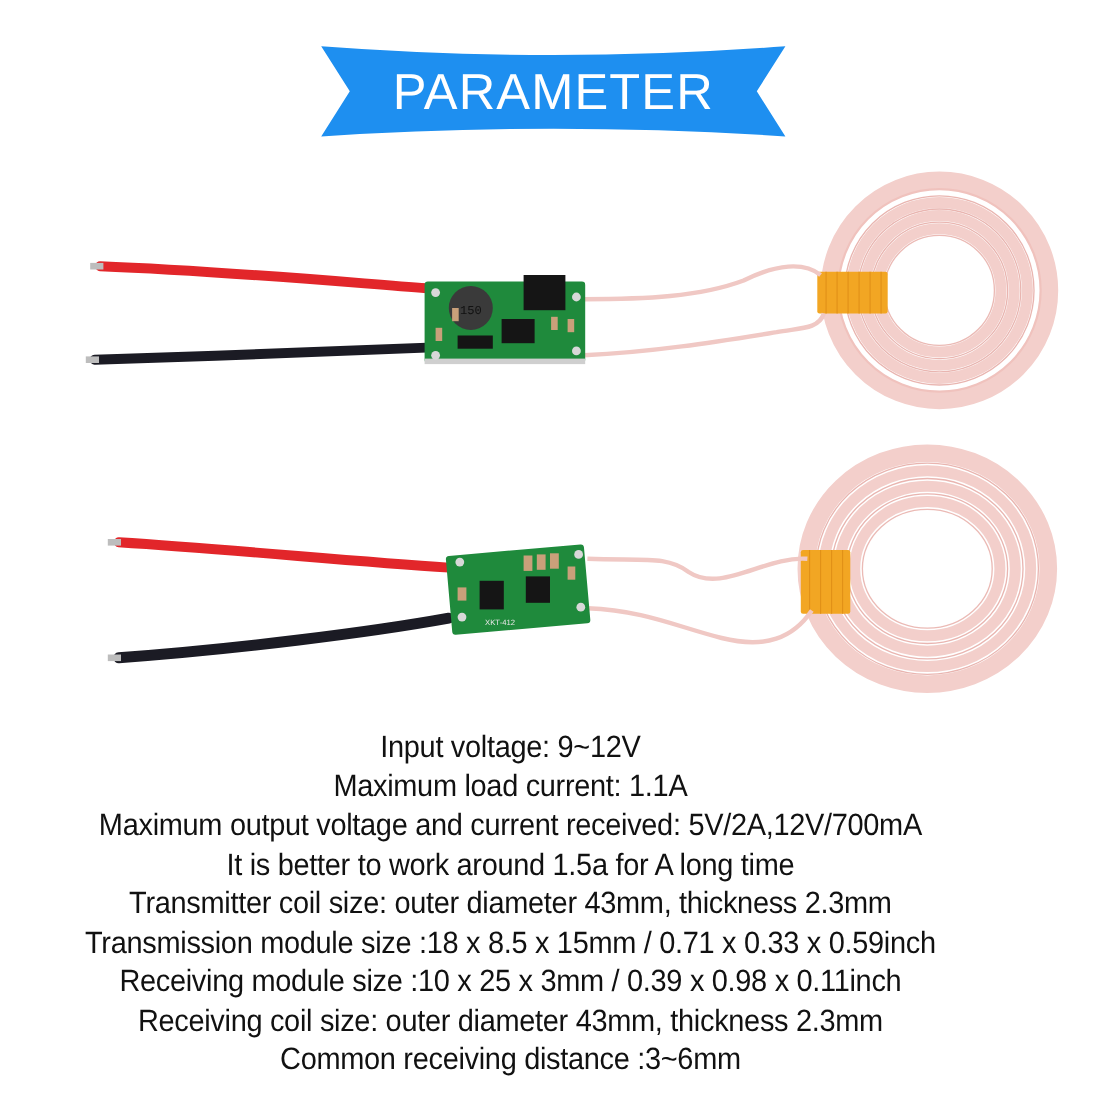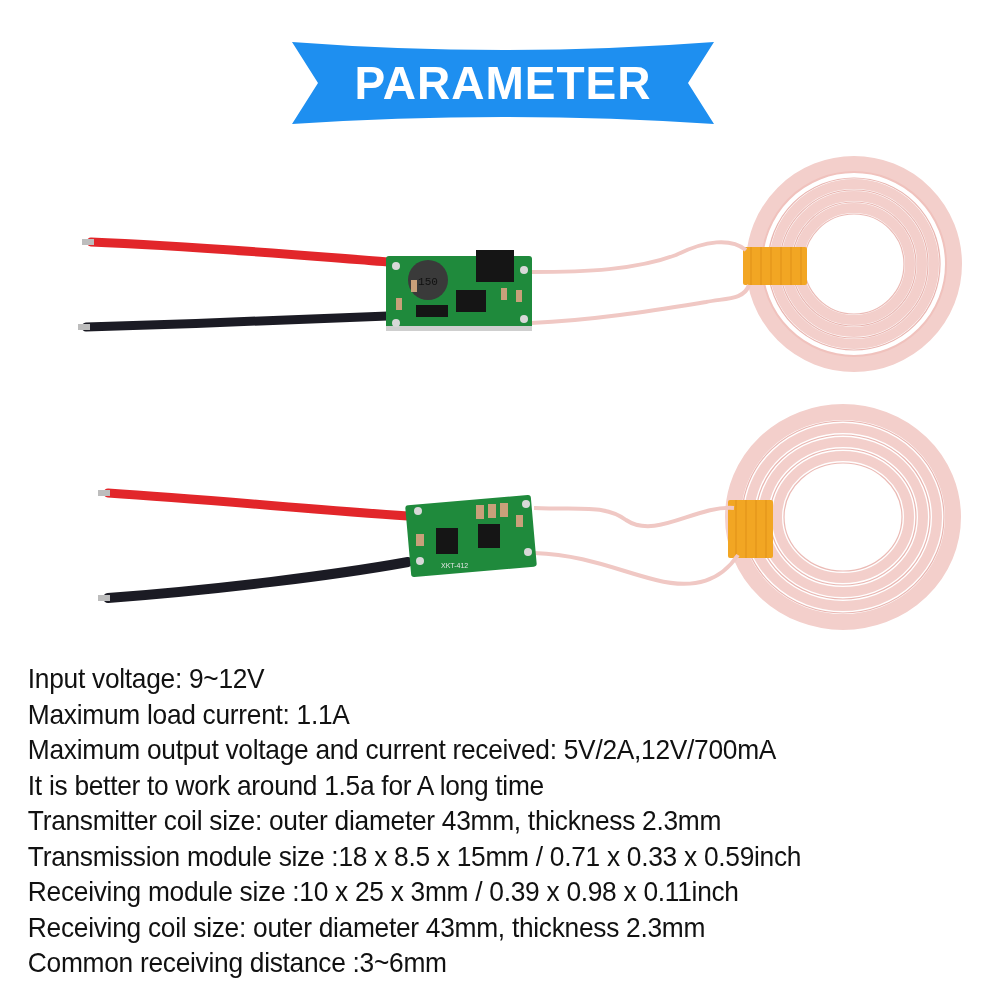--- a/index.html
+++ b/index.html
@@ -2,24 +2,24 @@
 <html><head>
   <meta charset="utf-8">
   <style>
     html, body { margin: 0; padding: 0; background: #ffffff; }
     body { width: 1000px; height: 1000px; position: relative; overflow: hidden;
       font-family: "Liberation Sans", sans-serif; }
     .banner { position: absolute; left: 290px; top: 40px; width: 426px; height: 86px; }
     .banner svg { position: absolute; left: 0; top: 0; }
     .banner-text { position: absolute; left: 0; top: 0; width: 426px; height: 86px;
       display: flex; align-items: center; justify-content: center;
-      color: #ffffff; font-weight: bold; font-size: 46px; letter-spacing: 1px;
+      color: #ffffff; font-weight: normal; font-size: 46px; letter-spacing: 1px;
       font-family: "Liberation Sans", sans-serif; }
     .product { position: absolute; left: 0; top: 0; width: 1000px; height: 660px; margin-left: 16px; }
-    .specs { position: absolute; left: 0; top: 661px; width: 928px; text-align: left; }
+    .specs { position: absolute; left: 0; top: 661px; width: 928px; text-align: center; }
     .spec-line { font-size: 28px; line-height: 35.5px; color: #111111; white-space: nowrap;
       font-family: "Liberation Sans", sans-serif; letter-spacing: -0.3px; transform: scaleX(0.94); }
   </style>
 </head>
 <body>
 
 <div class="banner">
   <svg width="426" height="86" viewBox="0 0 426 86">
     <path d="M2,2 Q213,18 424,2 L398,43 L424,84 Q213,70 2,84 L28,43 Z" fill="#1e8ff0"></path>
   </svg>

